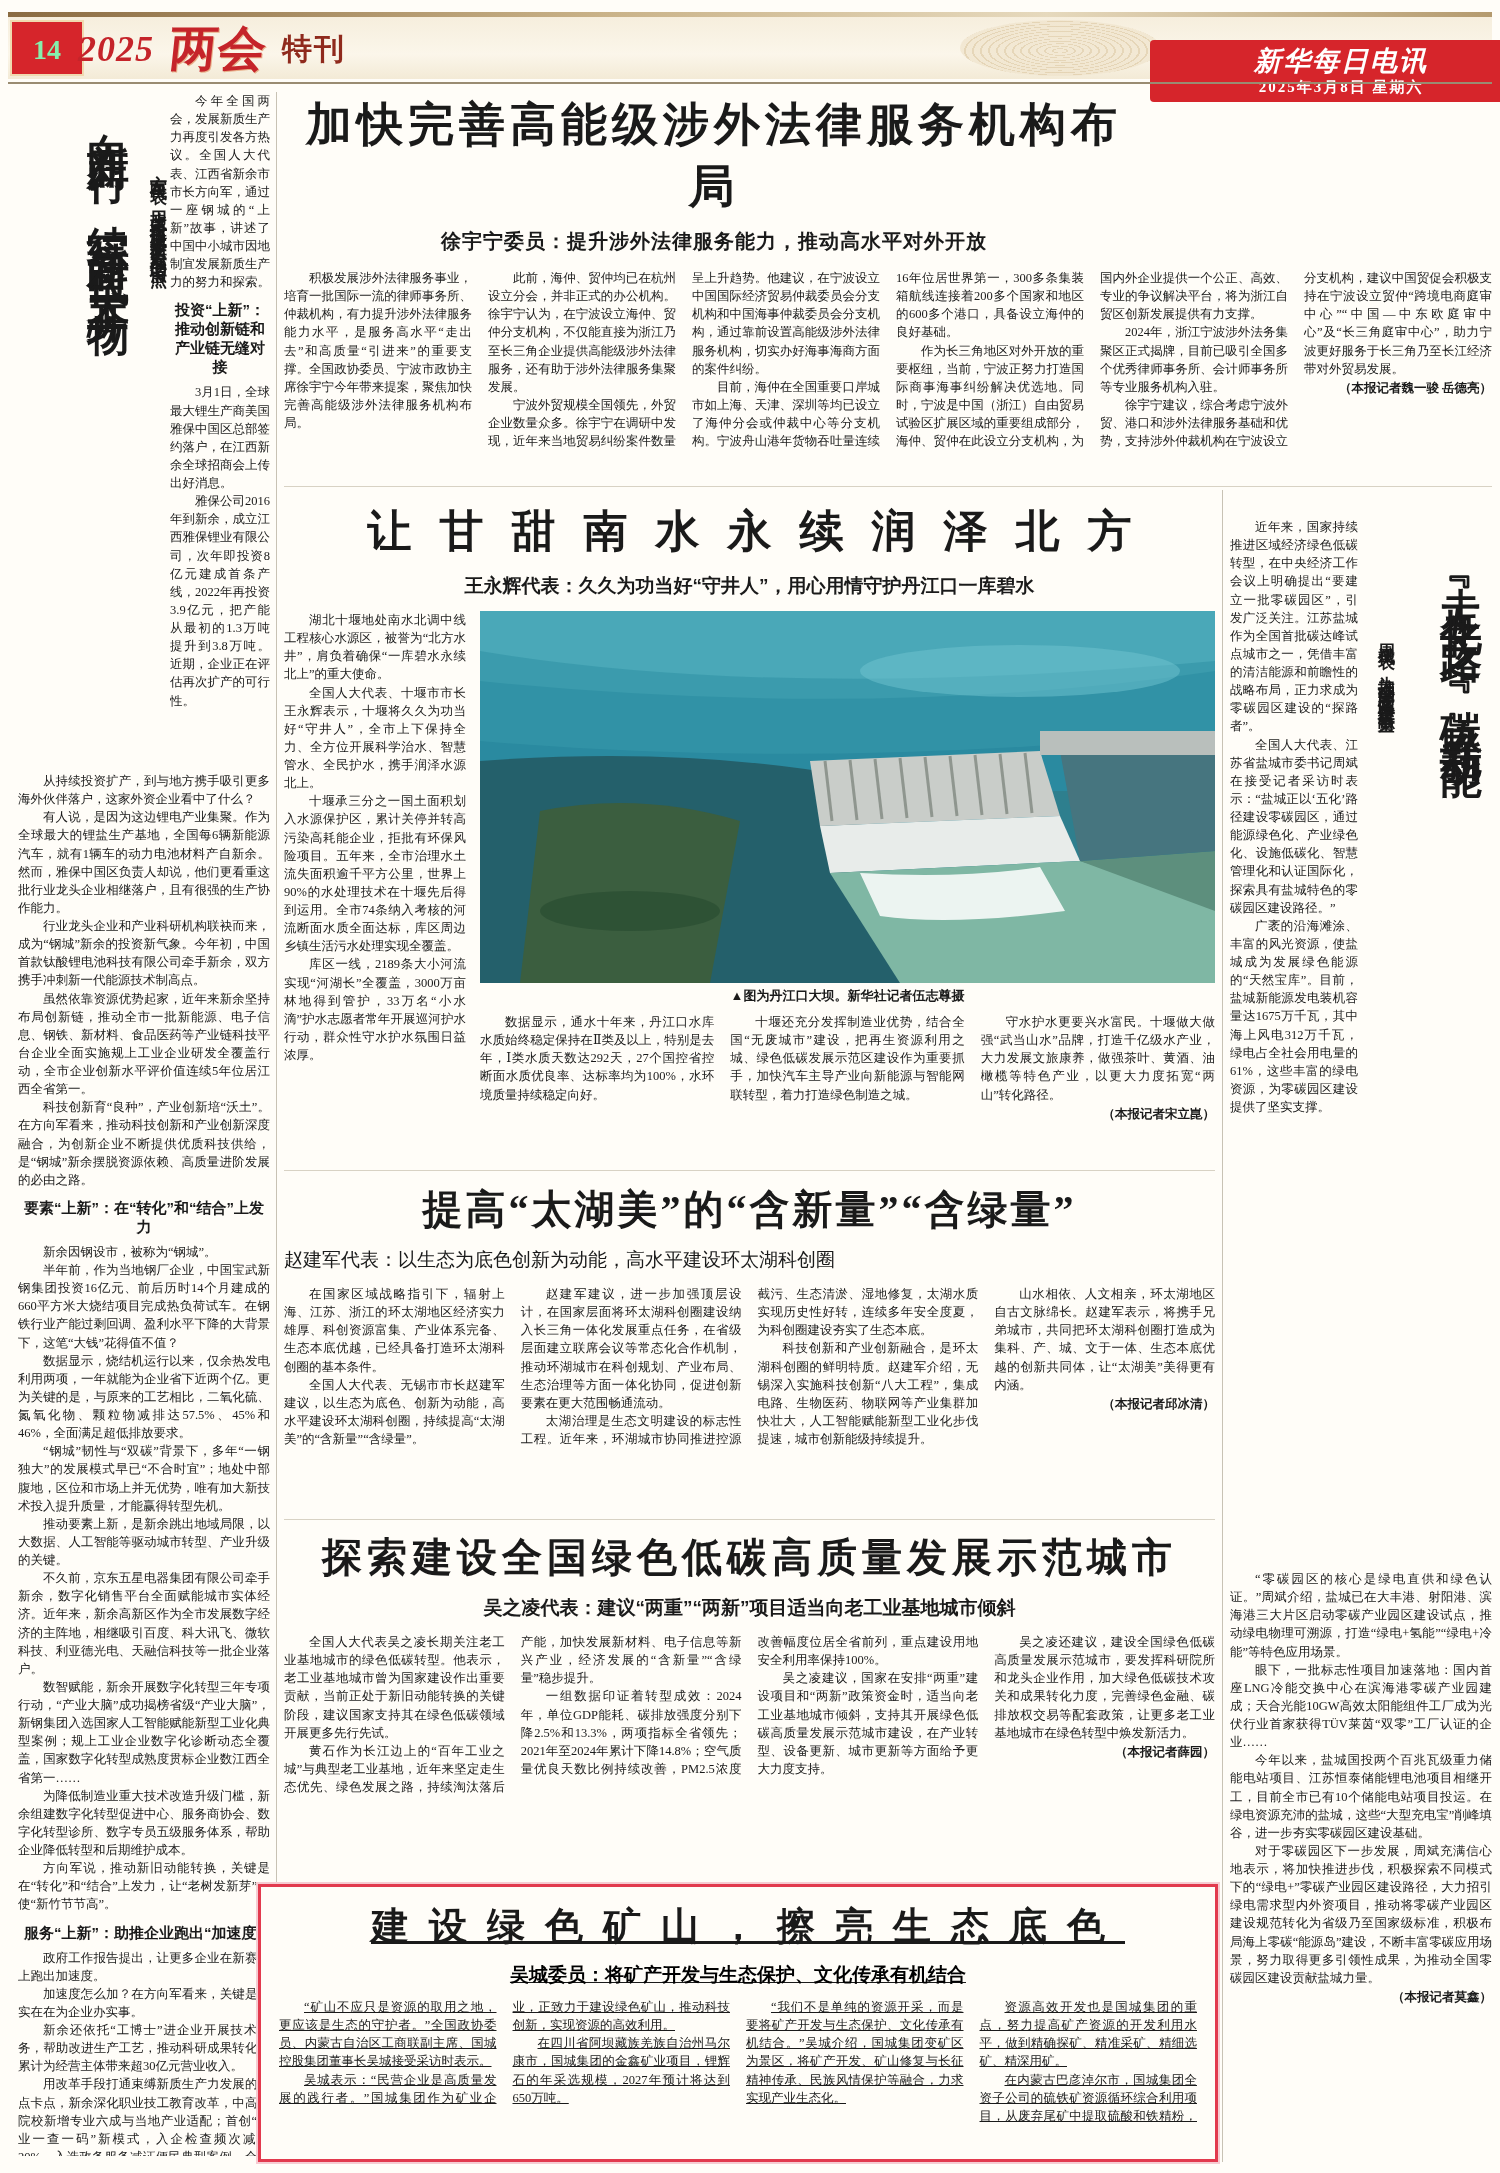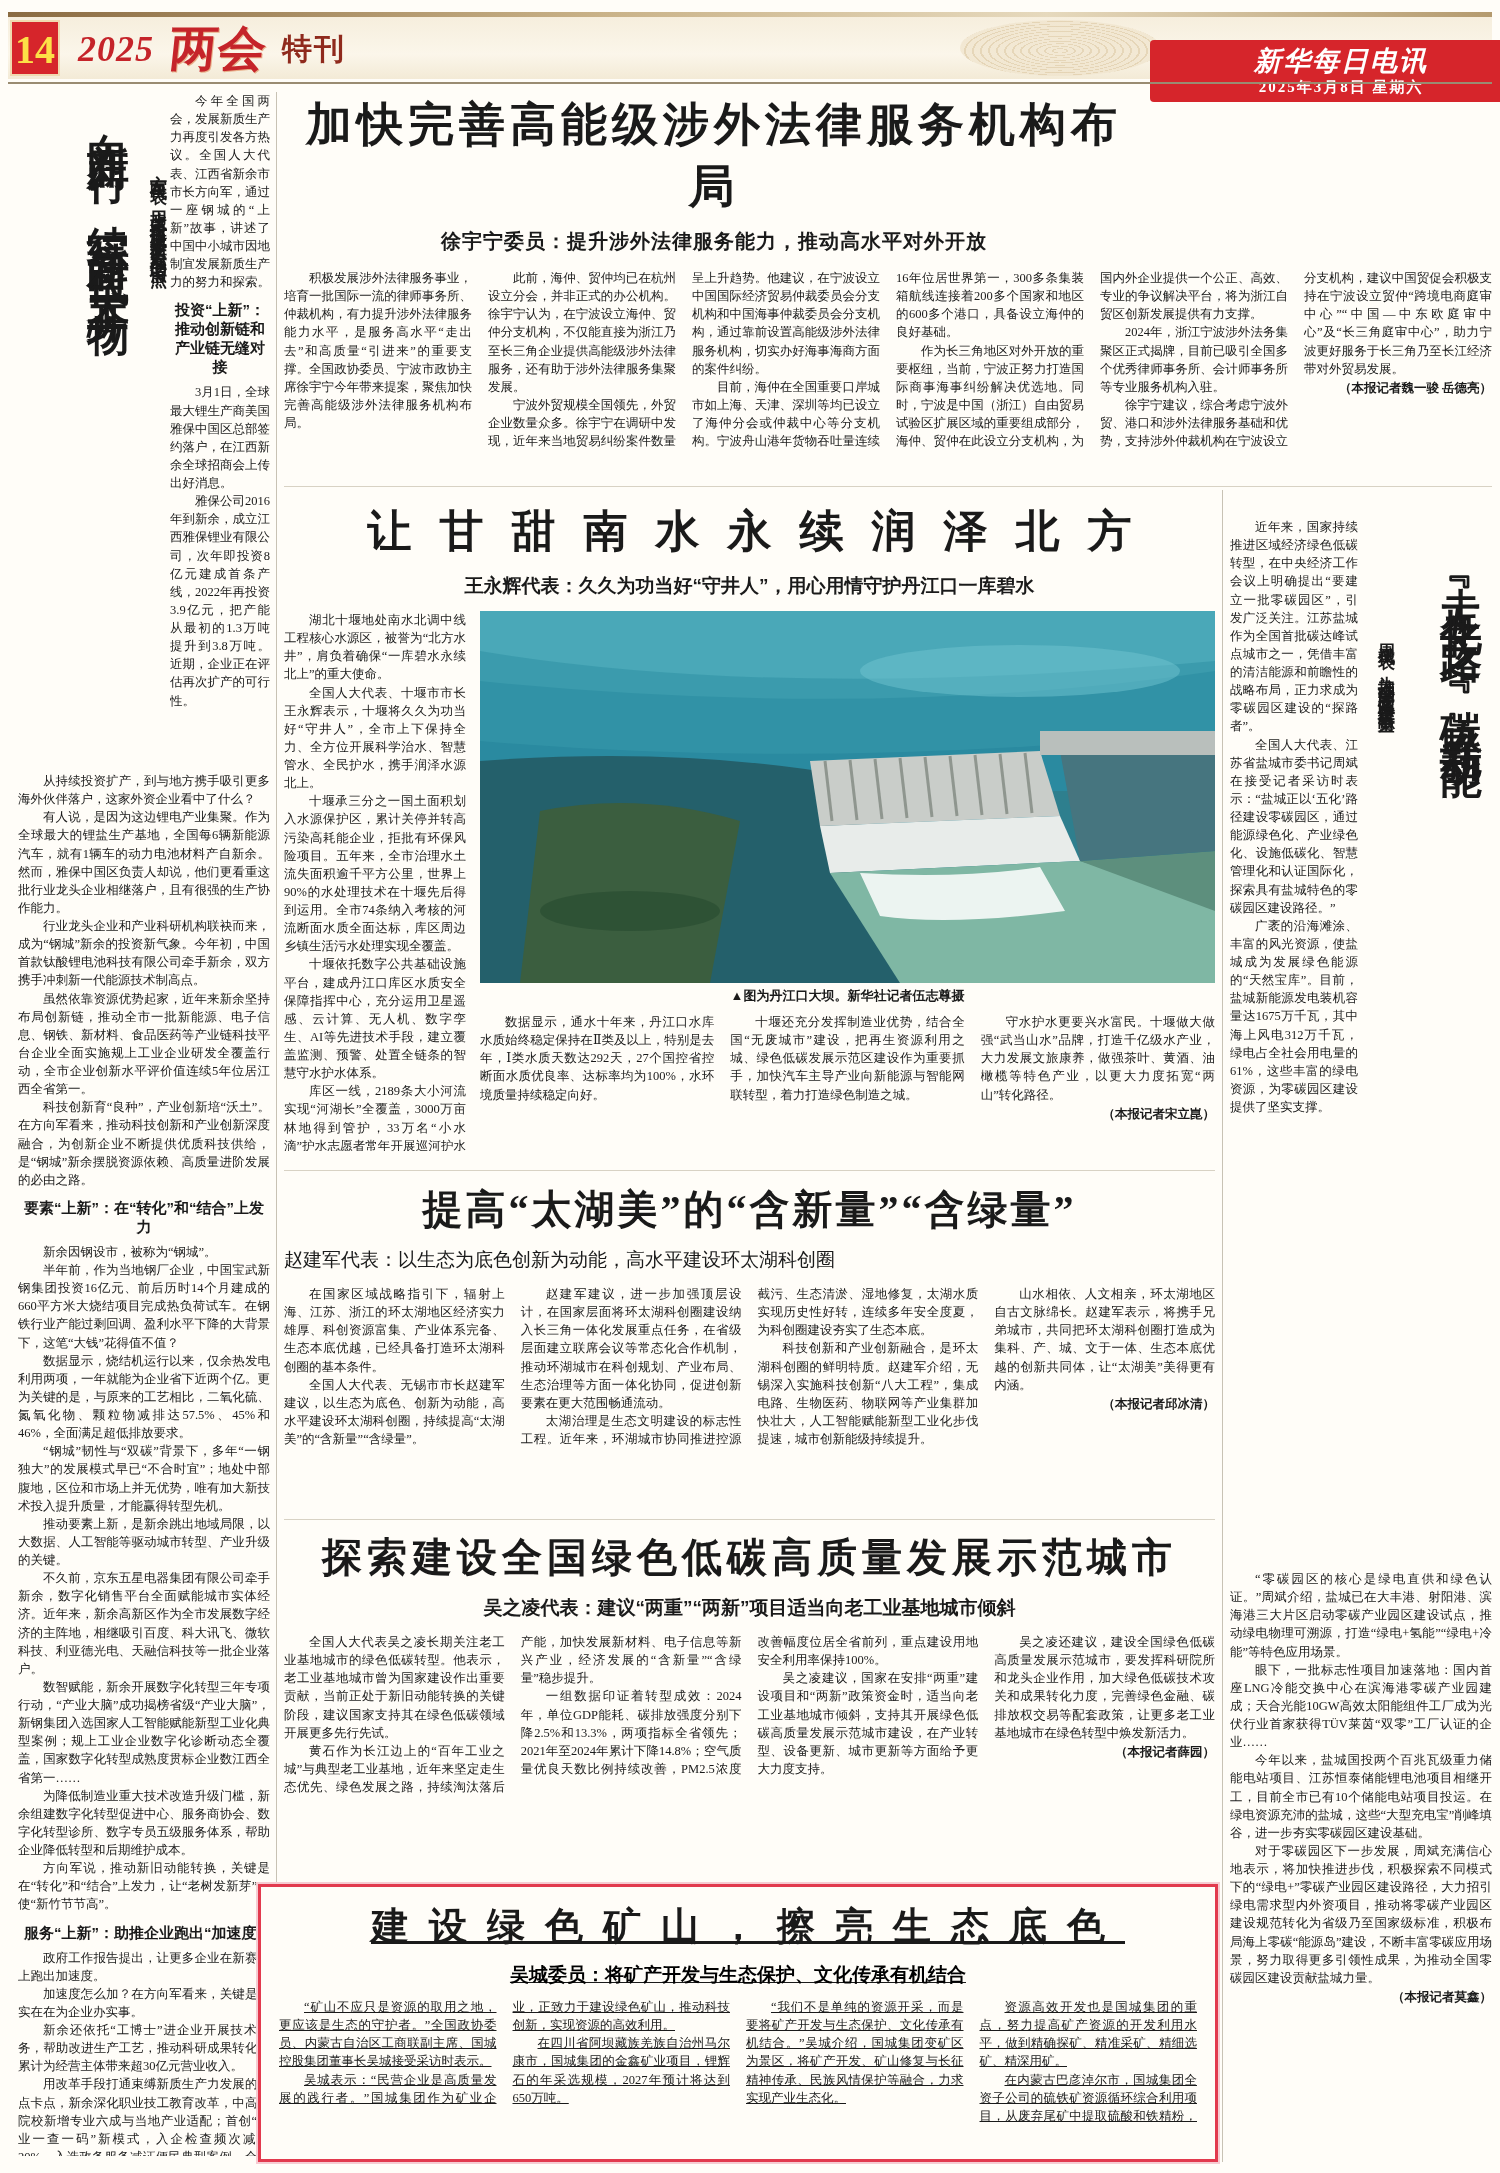--- a/index.html
+++ b/index.html
@@ -4,22 +4,22 @@
 <style>
   html,body{margin:0;padding:0;background:#e8e6e0;}
   #page{position:relative;width:1500px;height:2173px;margin:0 auto;background:#fffdf8;
         font-family:"Liberation Serif","DejaVu Serif",serif;color:#1a1a1a;overflow:hidden;
         box-shadow:0 0 6px rgba(0,0,0,.3);}
   
   .top-bar{position:absolute;left:8px;top:12px;width:1484px;height:5px;
            background:linear-gradient(90deg,#8a6b42,#c9b288 40%,#e6d9bd 70%,#b49a6e);}
   .header-strip{position:absolute;left:8px;top:17px;width:1484px;height:62px;
                 background:linear-gradient(180deg,#f6eedd,#fbf6ea 60%,#f3ead6);}
-  .page-num{position:absolute;left:10px;top:20px;width:50px;height:56px;background:#d6252b;
-            color:#fde047;font-size:40px;font-weight:bold;text-align:center;line-height:56px;
+  .page-num{position:absolute;left:10px;top:20px;width:74px;height:56px;background:#d6252b;
+            color:#86efac;font-size:28px;font-weight:bold;text-align:center;line-height:56px;
             border:2px solid #f0d9b0;box-sizing:border-box;}
   .edition{position:absolute;left:78px;top:22px;height:54px;display:flex;align-items:center;gap:16px;}
   .ed-year{font-size:36px;font-weight:bold;color:#c5242a;font-style:italic;letter-spacing:1px;}
   .ed-lh{font-size:48px;font-weight:bold;color:#c5242a;font-family:"DejaVu Serif",serif;
          transform:skewX(-6deg);text-shadow:1px 1px 0 #e8b08a;}
   .ed-tk{font-size:30px;font-weight:bold;color:#8f2a1d;letter-spacing:2px;}
   .ripple{position:absolute;left:960px;top:20px;width:200px;height:56px;border-radius:50%;
           background:repeating-radial-gradient(ellipse at 50% 55%,#efe3cb 0 6px,#ddc9a4 6px 8px);
           opacity:.7;}
   .masthead-box{position:absolute;left:1150px;top:17px;width:382px;height:62px;background:#d6252b;
@@ -184,21 +184,20 @@
 
   <div class="art-water">
     <div class="h1-water">让甘甜南水永续润泽北方</div>
     <div class="byline-water">王永辉代表：久久为功当好“守井人”，用心用情守护丹江口一库碧水</div>
     <div class="water-body">
       <div class="water-leftcol">
         <div>
             <p class="para">湖北十堰地处南水北调中线工程核心水源区，被誉为“北方水井”，肩负着确保“一库碧水永续北上”的重大使命。</p>
             <p class="para">全国人大代表、十堰市市长王永辉表示，十堰将久久为功当好“守井人”，全市上下保持全力、全方位开展科学治水、智慧管水、全民护水，携手润泽水源北上。</p>
             <p class="para">十堰承三分之一国土面积划入水源保护区，累计关停并转高污染高耗能企业，拒批有环保风险项目。五年来，全市治理水土流失面积逾千平方公里，世界上90%的水处理技术在十堰先后得到运用。全市74条纳入考核的河流断面水质全面达标，库区周边乡镇生活污水处理实现全覆盖。</p>
-            <p class="para">十堰依托数字公共基础设施平台，建成丹江口库区水质安全保障指挥中心，充分运用卫星遥感、云计算、无人机、数字孪生、AI等先进技术手段，建立覆盖监测、预警、处置全链条的智慧守水护水体系。</p>
             <p class="para">库区一线，2189条大小河流实现“河湖长”全覆盖，3000万亩林地得到管护，33万名“小水滴”护水志愿者常年开展巡河护水行动，群众性守水护水氛围日益浓厚。</p>
           </div>
       </div>
       <div class="water-right">
         <svg class="photo" viewBox="0 0 735 372" preserveAspectRatio="none">
           <rect x="0" y="0" width="735" height="372" fill="#2e7f8e"></rect>
           <rect x="0" y="0" width="735" height="180" fill="#2a8aa0"></rect>
           <path d="M0,0 L735,0 L735,60 Q400,110 0,70 Z" fill="#4aa8b8"></path>
           <path d="M0,40 Q300,90 735,50 L735,120 Q350,160 0,130 Z" fill="#3596a8" opacity="0.7"></path>
           <ellipse cx="540" cy="60" rx="160" ry="26" fill="#6fc3cf" opacity="0.5"></ellipse>

